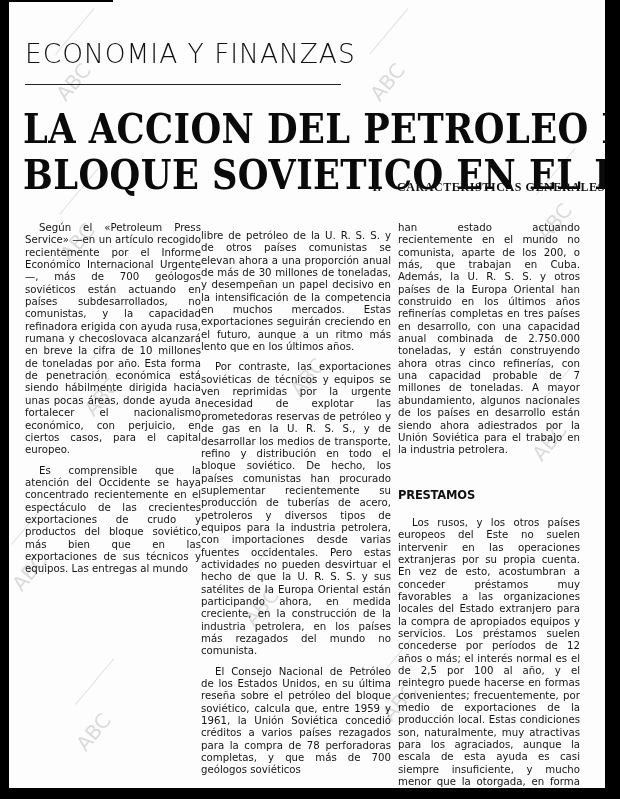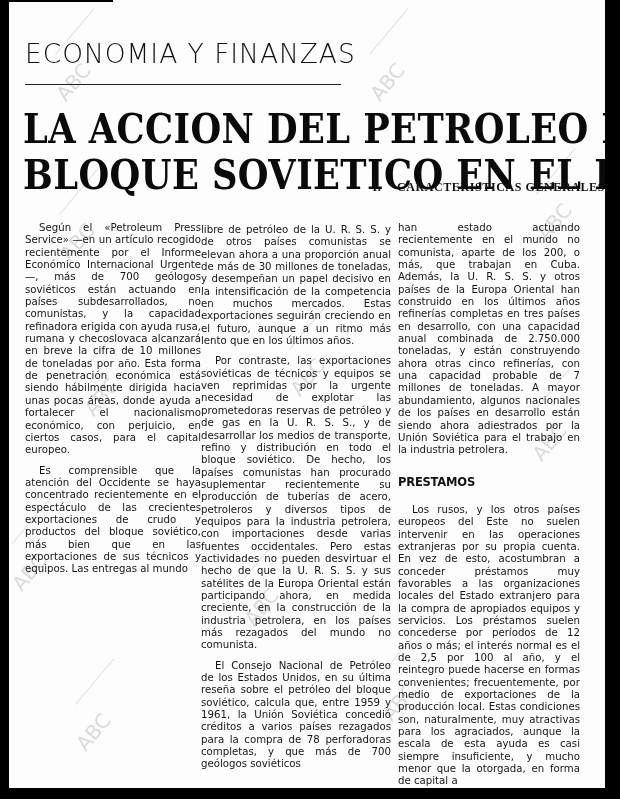--- a/index.html
+++ b/index.html
@@ -31,27 +31,27 @@
     letter-spacing: 0.6px; color: #111;
   }
   .subhead span { margin-left: 12px; }
   .col {
     position: absolute; top: 222px;
     font-family: "DejaVu Sans", sans-serif; font-size: 10.2px; line-height: 12.35px;
     color: #141414; text-align: justify; hyphens: manual;
   }
   .col p { margin: 0 0 8px 0; text-indent: 14px; }
   .col1 { left: 16px; width: 176px; }
-  .col2 { left: 192px; width: 190px; top: 224px; }
+  .col2 { left: 192px; width: 190px; top: 230px; }
   .col3 { left: 389px; width: 182px; }
   .col h3 {
     margin: 22px 0 16px 0; font-family: "DejaVu Sans", sans-serif;
     font-size: 11.5px; font-weight: bold; letter-spacing: -0.2px; color: #111;
   }
-  .col3 h3 { margin-top: 19px; }
+  .col3 h3 { margin-top: 32px; }
   .wm {
     position: absolute; font-family: "DejaVu Sans", sans-serif; font-size: 20px;
     color: #d2d2d2; transform: rotate(-50deg); pointer-events: none; opacity: 0.8;
   }
   .wm::after {
     content: ""; position: absolute; left: 30px; top: -20px; width: 60px; height: 1px;
     background: #d6d6d6; transform: rotate(0deg);
   }
 </style>
 </head>

